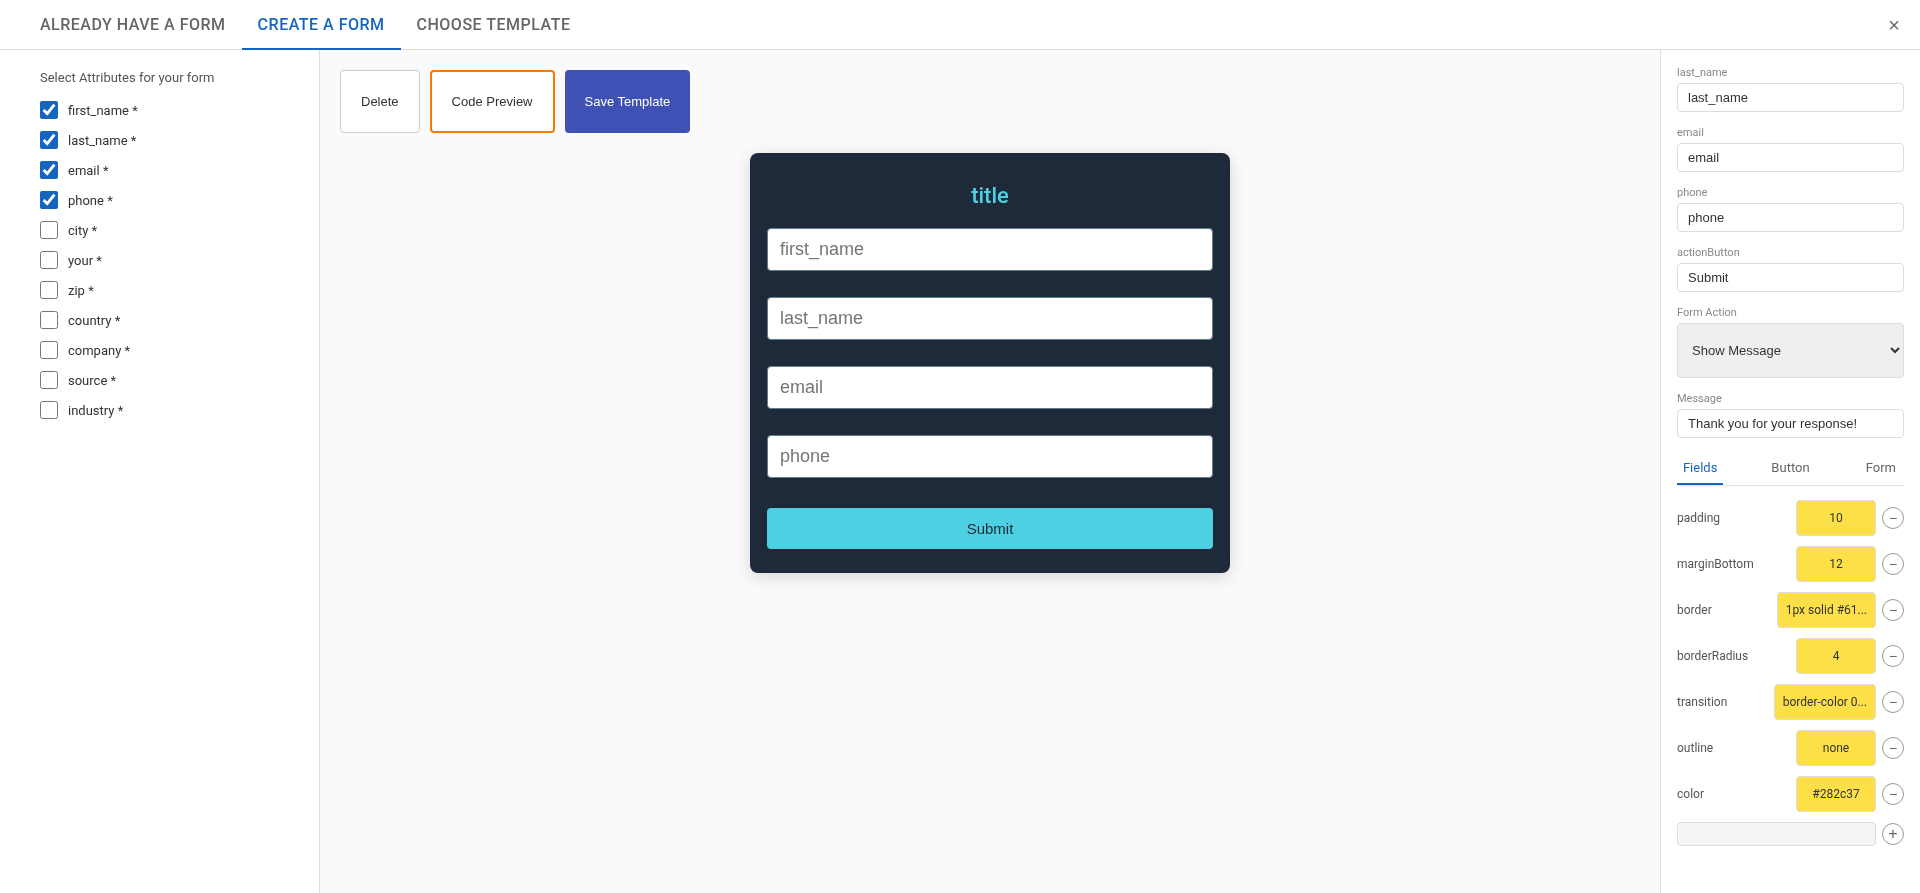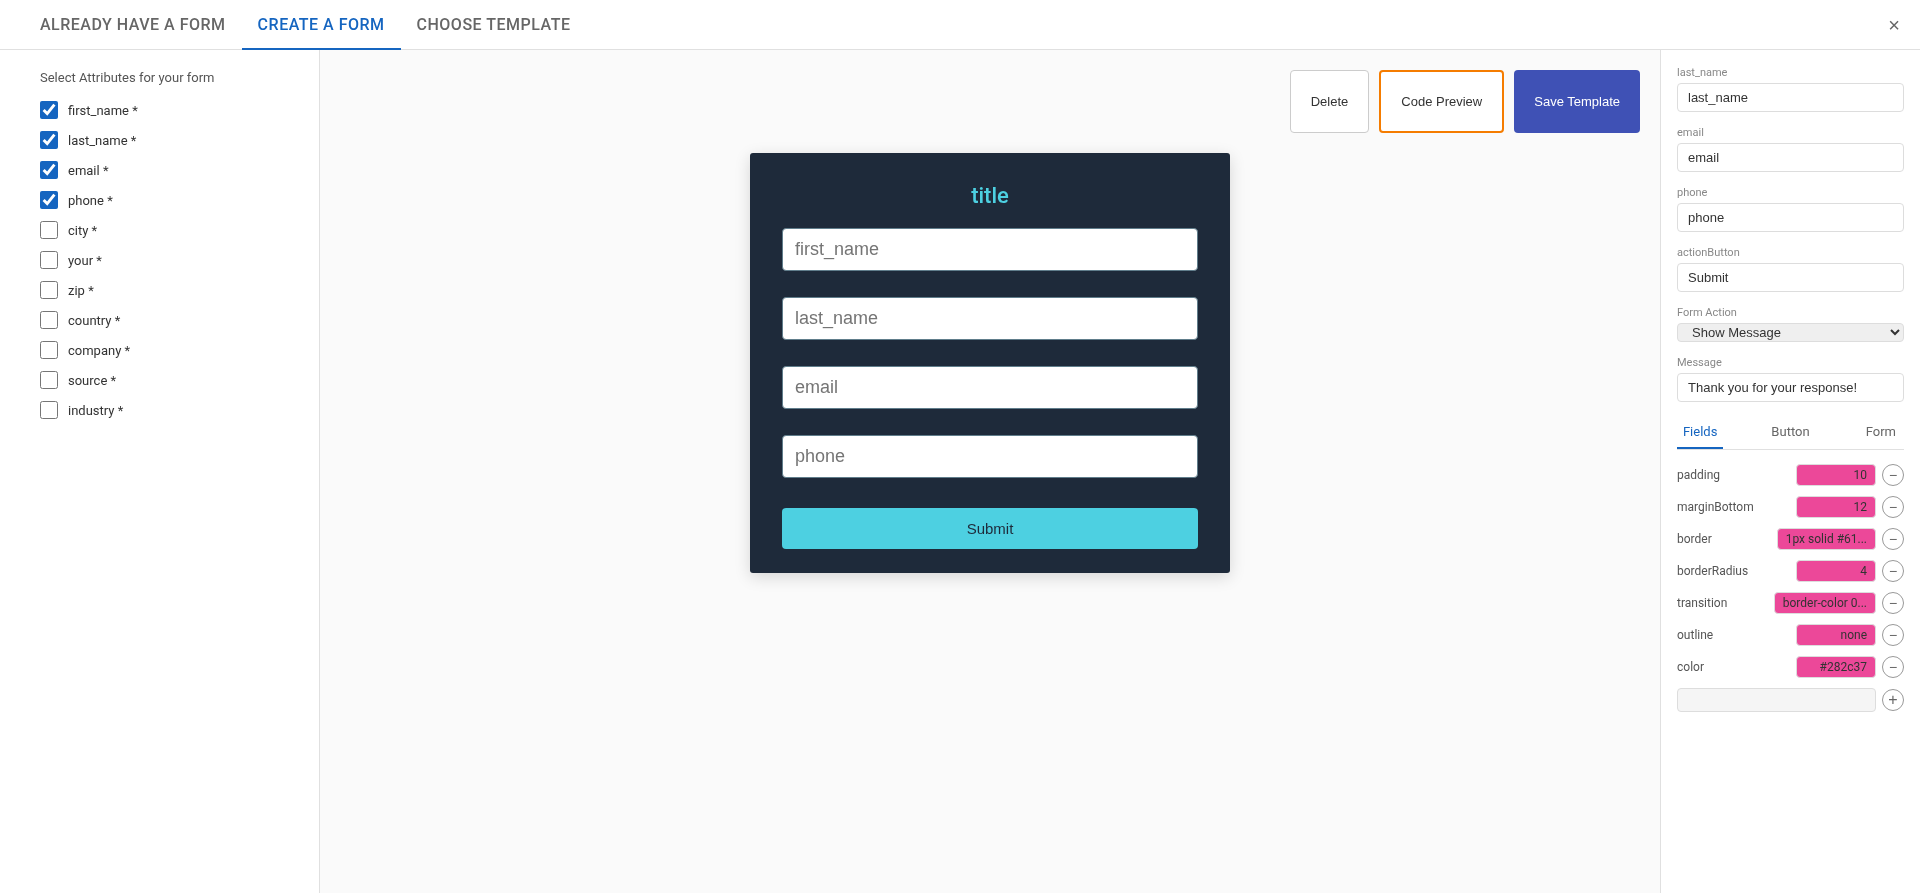--- a/index.html
+++ b/index.html
@@ -42,38 +42,38 @@
       accent-color: #1565c0;
     }
     .checkbox-label { font-size: 13px; color: #333; }
 
     
     .center-content {
       flex: 1; padding: 20px; display: flex; flex-direction: column; align-items: center;
       background: #fafafa;
     }
     .center-toolbar {
-      display: flex; justify-content: flex-end; width: 100%; margin-bottom: 20px; gap: 10px;
+      display: flex; justify-content: flex-start; width: 100%; margin-bottom: 20px; gap: 10px;
     }
     .btn-delete {
       padding: 8px 20px; border: 1px solid #ccc; background: #fff;
       border-radius: 4px; cursor: pointer; font-size: 13px; color: #333;
     }
     .btn-code-preview {
       padding: 8px 20px; border: 2px solid #f57c00; background: #fff;
       border-radius: 4px; cursor: pointer; font-size: 13px; color: #333;
     }
     .btn-save-template {
       padding: 24px 20px; background: #3f51b5; color: #fff;
       border: none; border-radius: 4px; cursor: pointer; font-size: 13px; font-weight: 500;
     }
 
     
     .form-preview {
-      background: #1e2a3a; border-radius: 3px; padding: 30px 32px 24px;
+      background: #1e2a3a; border-radius: 8px; padding: 30px 17px 24px;
       width: 480px; box-shadow: 0 4px 16px rgba(0,0,0,0.15);
     }
     .form-title {
       text-align: center; color: #4dd0e1; font-size: 22px; font-weight: 500;
       margin-bottom: 20px;
     }
     .form-field {
       width: 100%; padding: 10px 12px; margin-bottom: 26px;
       border: 1px solid #607d8b; border-radius: 4px; font-size: 18px;
       background: #fff; color: #282c37; outline: none;
@@ -90,21 +90,21 @@
       width: 260px; border-left: 1px solid #e0e0e0; padding: 16px;
       overflow-y: auto; flex-shrink: 0; background: #fff;
     }
     .right-field-group { margin-bottom: 14px; }
     .right-field-label { font-size: 11px; color: #888; margin-bottom: 4px; }
     .right-field-input {
       width: 100%; padding: 6px 10px; border: 1px solid #ddd;
       border-radius: 4px; font-size: 13px; color: #333;
     }
     .right-select {
-      width: 100%; padding: 0 10px; border: 1px solid #ddd;
+      width: 100%; padding: 18px 10px; border: 1px solid #ddd;
       border-radius: 4px; font-size: 13px; color: #333;
       appearance: auto;
     }
 
     
     .right-tabs {
       display: flex; border-bottom: 1px solid #e0e0e0; margin: 14px 0 14px; gap: 44px;
     }
     .right-tab {
       flex: 1; text-align: center; padding: 8px 4px; font-size: 13px;
@@ -113,23 +113,23 @@
     .right-tab.active {
       color: #1565c0; border-bottom: 2px solid #1565c0;
     }
 
     
     .prop-row {
       display: flex; align-items: center; margin-bottom: 10px; gap: 6px;
     }
     .prop-label { font-size: 12px; color: #555; flex: 1; }
     .prop-value {
-      font-size: 12px; color: #333; background: #ec4899;
-      border: 1px solid #ddd; border-radius: 4px; padding: 3px 8px;
-      min-width: 80px; text-align: right;
+      font-size: 12px; color: #333; background: #fde047;
+      border: 1px solid #ddd; border-radius: 4px; padding: 10px 8px;
+      min-width: 80px; text-align: center;
     }
     .prop-btn {
       width: 22px; height: 22px; border-radius: 50%; border: 1px solid #999;
       background: none; cursor: pointer; display: flex; align-items: center;
       justify-content: center; font-size: 14px; color: #666; flex-shrink: 0;
     }
     .prop-add-btn {
       width: 22px; height: 22px; border-radius: 50%; border: 1px solid #999;
       background: none; cursor: pointer; display: flex; align-items: center;
       justify-content: center; font-size: 16px; color: #666; flex-shrink: 0;

